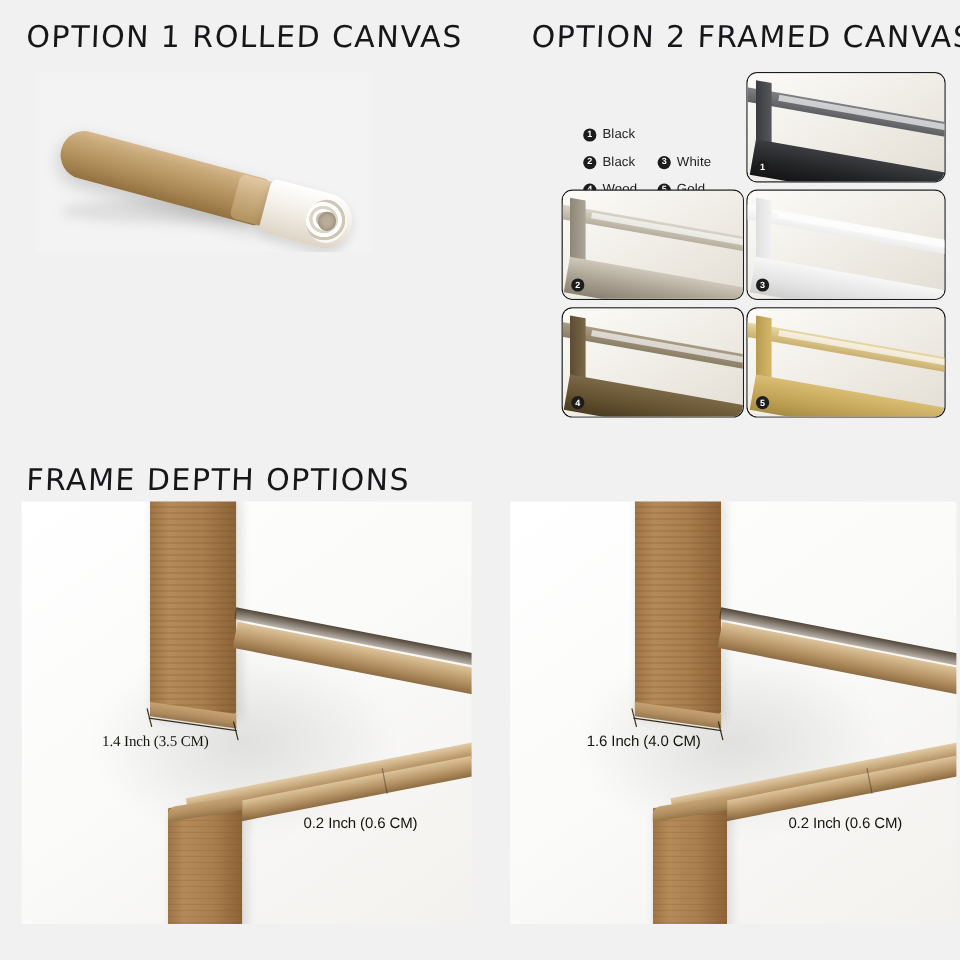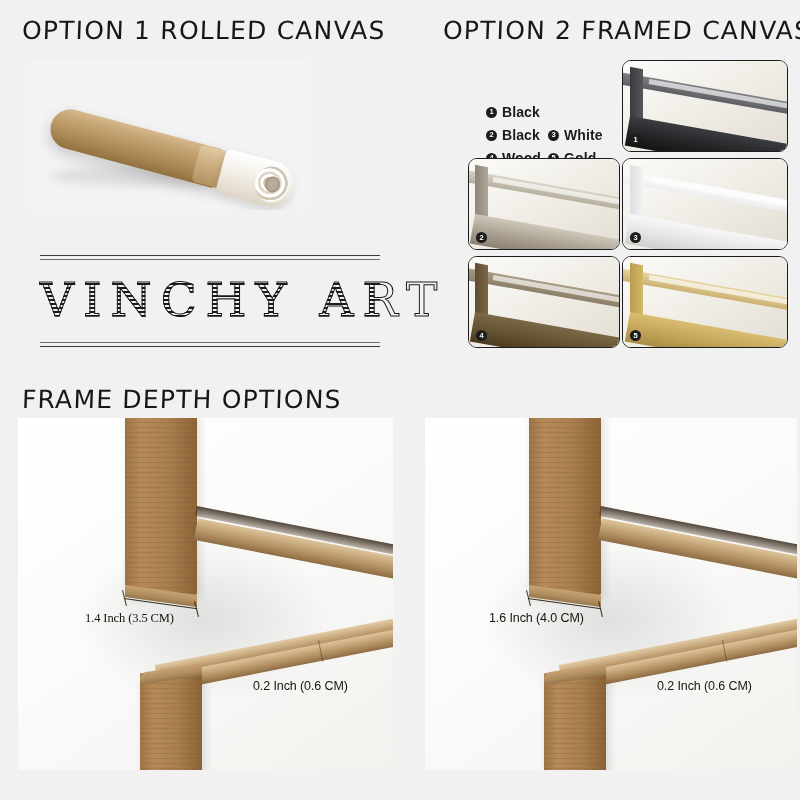--- a/index.html
+++ b/index.html
@@ -222,22 +222,22 @@
     border-radius: 50%;
     background: #1c1c1c;
     color: #fff;
     font-size: 7.5px;
     font-weight: bold;
     line-height: 1;
     flex: 0 0 auto;
   }
   .legend-label {
     margin-left: 5px;
-    font-size: 14px;
-    font-weight: bold;
+    font-size: 11px;
+    font-weight: normal;
     color: #1c1c1c;
     letter-spacing: 0.1px;
   }
 
   
   .swatch {
     position: absolute;
     border: 1.6px solid #1c1c1c;
     border-radius: 9px;
     overflow: hidden;
@@ -409,33 +409,20 @@
 
   <div class="rolled-photo">
     <div class="tube-shadow"></div>
     <div class="tube-wrap">
       <div class="tube-body"></div>
       <div class="tube-cap"></div>
       <div class="roll-out"></div>
     </div>
   </div>
 
-  <div class="logo-block">
-    <div class="rule-group-top">
-      <div class="logo-rule"></div>
-      <div class="rule-gap"></div>
-      <div class="logo-rule thin"></div>
-    </div>
-    <div class="logo-word">VINCHY ART</div>
-    <div class="rule-group-bot">
-      <div class="logo-rule thin"></div>
-      <div class="rule-gap"></div>
-      <div class="logo-rule"></div>
-    </div>
-  </div>
 
   <div class="section-title" id="title-option2">OPTION 2 FRAMED CANVAS</div>
 
   <div class="framing-panel">
 
 
     <div class="legend">
       <div class="legend-row">
         <div class="legend-item">
           <span class="badge">1</span>

